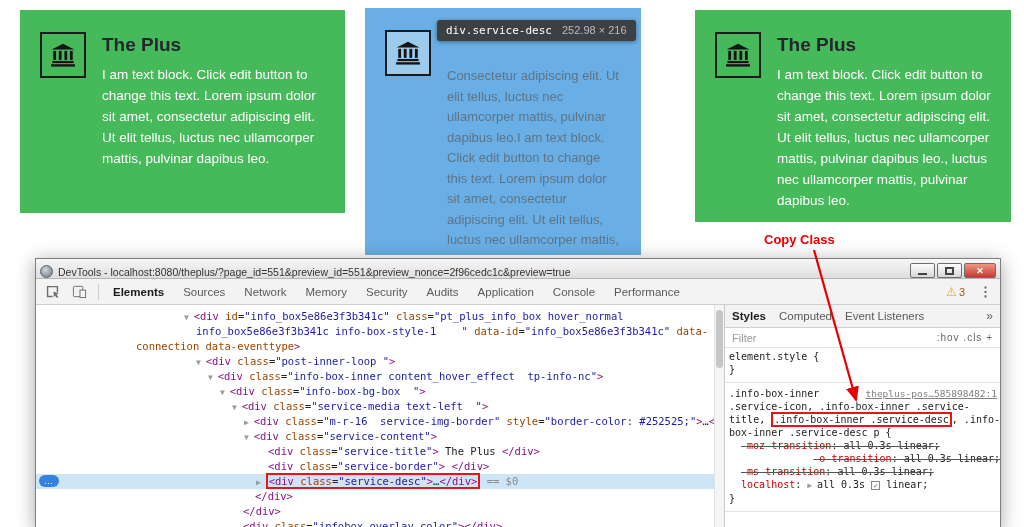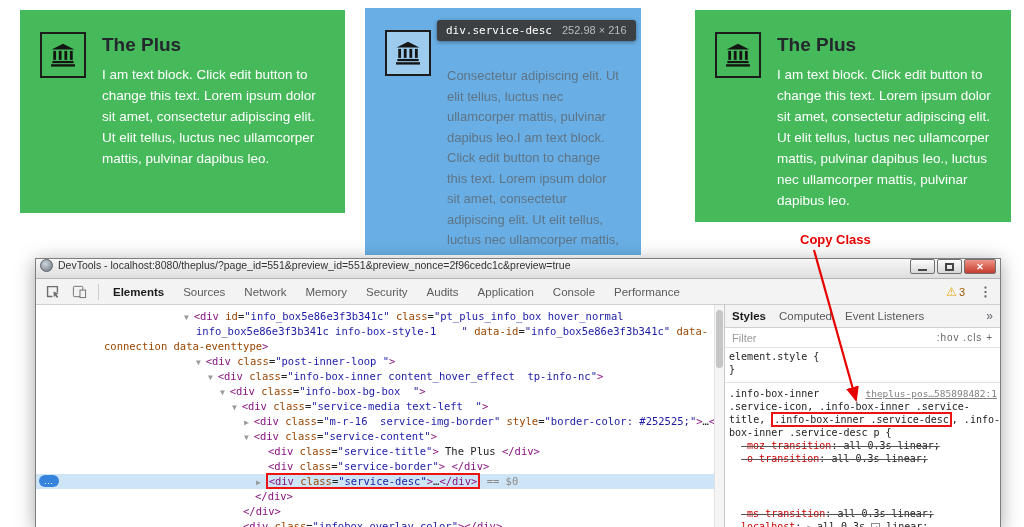--- a/index.html
+++ b/index.html
@@ -16,27 +16,27 @@
   .card-title{font-size:19px;font-weight:bold;color:#23282d;margin:2px 0 8px 0}
   .card-body{font-size:13.5px;line-height:21px;color:#ffffff}
   .card.highlight .card-body{font-size:13px;line-height:20.5px;color:#5e7486;margin-top:36px}
 
   
   .inspect-tooltip{position:absolute;left:72px;top:12px;background:#3c4043;border-radius:3px;padding:4px 9px;display:flex;gap:10px;align-items:baseline;box-shadow:0 1px 4px rgba(0,0,0,.4);z-index:6;white-space:nowrap}
   .tt-sel{color:#ffffff;font-weight:normal;font-size:11px;font-family:"DejaVu Sans Mono",monospace}
   .tt-size{color:#b7bcc3;font-size:11px}
 
   
-  .anno-label{position:absolute;left:800px;top:232px;color:#e60000;font-weight:bold;font-size:13px;z-index:60}
+  .anno-label{position:absolute;left:764px;top:232px;color:#e60000;font-weight:bold;font-size:13px;z-index:60}
   .anno-arrow{position:absolute;left:0;top:0;width:1024px;height:527px;pointer-events:none;z-index:55}
   .red-box{border:2px solid #ec1313;padding:0 1px}
 
   
   .devtools{position:absolute;left:35px;top:258px;width:966px;height:272px;background:#ffffff;border:1px solid #7e7e7e;box-shadow:0 3px 18px rgba(0,0,0,.35);z-index:10;display:flex;flex-direction:column}
-  .titlebar{height:20px;background:linear-gradient(#f7f7f7,#dedede);border-bottom:1px solid #b5b5b5;display:flex;align-items:flex-start;padding:0 4px;gap:5px;flex:0 0 20px}
+  .titlebar{height:20px;background:linear-gradient(#f7f7f7,#dedede);border-bottom:1px solid #b5b5b5;display:flex;align-items:flex-end;padding:0 4px;gap:5px;flex:0 0 20px}
   .win-icon{width:13px;height:13px;border-radius:50%;background:radial-gradient(circle at 40% 35%,#cfd6dd,#6b7480);border:1px solid #5a6068}
   .win-title{font-size:10.5px;color:#333;white-space:nowrap;overflow:hidden;flex:1}
   .winbtns{display:flex;flex:0 0 auto}
   .wb{width:25px;height:15px;border:1px solid #6f6f6f;border-radius:2px;background:linear-gradient(#fdfdfd,#d8d8d8);display:flex;align-items:center;justify-content:center;margin-left:2px;cursor:default}
   .wb.close{background:linear-gradient(#ef9587,#c43b2d);color:#fff;width:32px;font-size:9px;font-weight:bold}
   .glyph-min{width:9px;height:2px;background:#444;margin-top:7px}
   .glyph-max{width:9px;height:8px;border:2px solid #444}
 
   .dtoolbar{height:26px;background:#f3f3f3;border-bottom:1px solid #cfcfcf;display:flex;align-items:center;padding:0 8px;gap:10px;flex:0 0 26px}
   .tb-icon{width:17px;height:17px;display:flex;align-items:center;justify-content:center}
@@ -190,21 +190,21 @@
         <span>3</span>
       </span>
       <span class="kebab">⋮</span>
     </div>
   </div>
 
   <div class="dt-main">
     <div class="elements-panel" id="tree">
         <div class="code-line" style="padding-left: 148px;"><span class="seg-tw">▼ </span><span class="seg-tag">&lt;div</span><span class="seg-attr"> id</span><span class="seg-pln">=</span><span class="seg-val">"info_box5e86e3f3b341c"</span><span class="seg-attr"> class</span><span class="seg-pln">=</span><span class="seg-val">"pt_plus_info_box hover_normal</span></div>
         <div class="code-line" style="padding-left: 160px;"><span class="seg-val">info_box5e86e3f3b341c info-box-style-1    "</span><span class="seg-attr"> data-id</span><span class="seg-pln">=</span><span class="seg-val">"info_box5e86e3f3b341c"</span><span class="seg-attr"> data-</span></div>
-        <div class="code-line" style="padding-left: 68px;"><span class="seg-attr">connection data-eventtype</span><span class="seg-tag">&gt;</span></div>
+        <div class="code-line" style="padding-left: 100px;"><span class="seg-attr">connection data-eventtype</span><span class="seg-tag">&gt;</span></div>
         <div class="code-line" style="padding-left: 160px;"><span class="seg-tw">▼ </span><span class="seg-tag">&lt;div</span><span class="seg-attr"> class</span><span class="seg-pln">=</span><span class="seg-val">"post-inner-loop "</span><span class="seg-tag">&gt;</span></div>
         <div class="code-line" style="padding-left: 172px;"><span class="seg-tw">▼ </span><span class="seg-tag">&lt;div</span><span class="seg-attr"> class</span><span class="seg-pln">=</span><span class="seg-val">"info-box-inner content_hover_effect  tp-info-nc"</span><span class="seg-tag">&gt;</span></div>
         <div class="code-line" style="padding-left: 184px;"><span class="seg-tw">▼ </span><span class="seg-tag">&lt;div</span><span class="seg-attr"> class</span><span class="seg-pln">=</span><span class="seg-val">"info-box-bg-box  "</span><span class="seg-tag">&gt;</span></div>
         <div class="code-line" style="padding-left: 196px;"><span class="seg-tw">▼ </span><span class="seg-tag">&lt;div</span><span class="seg-attr"> class</span><span class="seg-pln">=</span><span class="seg-val">"service-media text-left  "</span><span class="seg-tag">&gt;</span></div>
         <div class="code-line" style="padding-left: 208px;"><span class="seg-tw">▶ </span><span class="seg-tag">&lt;div</span><span class="seg-attr"> class</span><span class="seg-pln">=</span><span class="seg-val">"m-r-16  service-img-border"</span><span class="seg-attr"> style</span><span class="seg-pln">=</span><span class="seg-val">"border-color: #252525;"</span><span class="seg-tag">&gt;</span><span class="seg-pln">…</span><span class="seg-tag">&lt;/div&gt;</span></div>
         <div class="code-line" style="padding-left: 208px;"><span class="seg-tw">▼ </span><span class="seg-tag">&lt;div</span><span class="seg-attr"> class</span><span class="seg-pln">=</span><span class="seg-val">"service-content"</span><span class="seg-tag">&gt;</span></div>
         <div class="code-line" style="padding-left: 232px;"><span class="seg-tag">&lt;div</span><span class="seg-attr"> class</span><span class="seg-pln">=</span><span class="seg-val">"service-title"</span><span class="seg-tag">&gt;</span><span class="seg-pln"> The Plus </span><span class="seg-tag">&lt;/div&gt;</span></div>
         <div class="code-line" style="padding-left: 232px;"><span class="seg-tag">&lt;div</span><span class="seg-attr"> class</span><span class="seg-pln">=</span><span class="seg-val">"service-border"</span><span class="seg-tag">&gt;</span><span class="seg-pln"> </span><span class="seg-tag">&lt;/div&gt;</span></div>
         <div class="code-line selected" style="padding-left: 220px;"><span class="gutter-chip">…</span><span class="seg-tw">▶ </span><span class="red-box"><span class="seg-tag">&lt;div</span><span class="seg-attr"> class</span><span class="seg-pln">=</span><span class="seg-val">"service-desc"</span><span class="seg-tag">&gt;</span><span class="seg-pln">…</span><span class="seg-tag">&lt;/div&gt;</span></span><span class="seg-eq"> == $0</span></div>
         <div class="code-line" style="padding-left: 219px;"><span class="seg-tag">&lt;/div&gt;</span></div>
@@ -226,22 +226,22 @@
         <span class="filter-right">:hov .cls +</span>
       </div>
       <div class="sp-content" id="styles">
           <div class="code-line" style="padding-left: 4px;"><span class="seg-pln">element.style {</span></div>
           <div class="code-line" style="padding-left: 4px;"><span class="seg-pln">}</span></div>
           <div class="code-line rule-sep" style="padding-left: 4px;"><span class="seg-lnk">theplus-pos…585898482:1</span><span class="seg-pln">.info-box-inner</span></div>
           <div class="code-line" style="padding-left: 4px;"><span class="seg-pln">.service-icon, .info-box-inner .service-</span></div>
           <div class="code-line" style="padding-left: 4px; text-align: right;"><span class="seg-pln">title, </span><span class="red-box"><span class="seg-pln">.info-box-inner .service-desc</span></span><span class="seg-pln">, .info-</span></div>
           <div class="code-line" style="padding-left: 4px;"><span class="seg-pln">box-inner .service-desc p {</span></div>
           <div class="code-line struck" style="padding-left: 16px;"><span class="seg-prop">-moz-transition</span><span class="seg-pln">: all 0.3s linear;</span></div>
-          <div class="code-line struck" style="padding-left: 16px;"><span class="seg-prop">-o-transition</span><span class="seg-pln">: all 0.3s linear;</span></div>
-          <div class="code-line struck" style="padding-left: 16px; margin-top: 42px;"><span class="seg-prop">-ms-transition</span><span class="seg-pln">: all 0.3s linear;</span></div>
+          <div class="code-line struck" style="padding-left: 16px; text-align: right;"><span class="seg-prop">-o-transition</span><span class="seg-pln">: all 0.3s linear;</span></div>
+          <div class="code-line struck" style="padding-left: 16px;"><span class="seg-prop">-ms-transition</span><span class="seg-pln">: all 0.3s linear;</span></div>
           <div class="code-line" style="padding-left: 16px;"><span class="seg-prop">localhost</span><span class="seg-pln">: </span><span class="seg-tw">▶ </span><span class="seg-pln">all 0.3s </span><span class="seg-icn">✓</span><span class="seg-pln"> linear;</span></div>
           <div class="code-line" style="padding-left: 4px;"><span class="seg-pln">}</span></div>
           <div class="code-line rule-sep" style="padding-left: 4px;"></div>
         </div>
     </div>
   </div>
 </div>
 
 <div class="anno-label">Copy Class</div>
 <svg class="anno-arrow">

